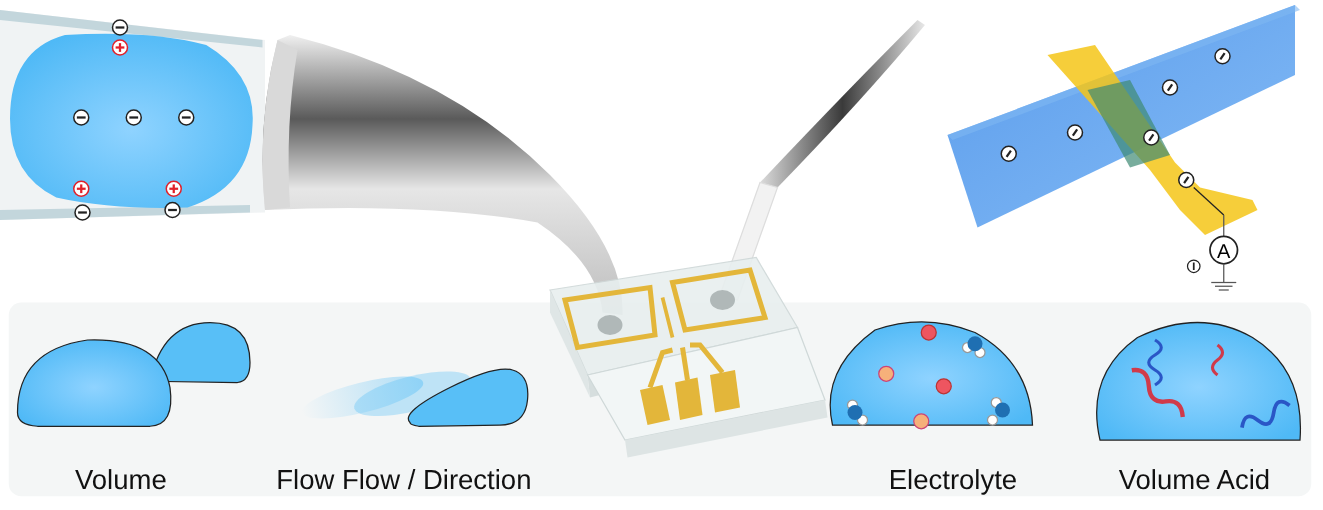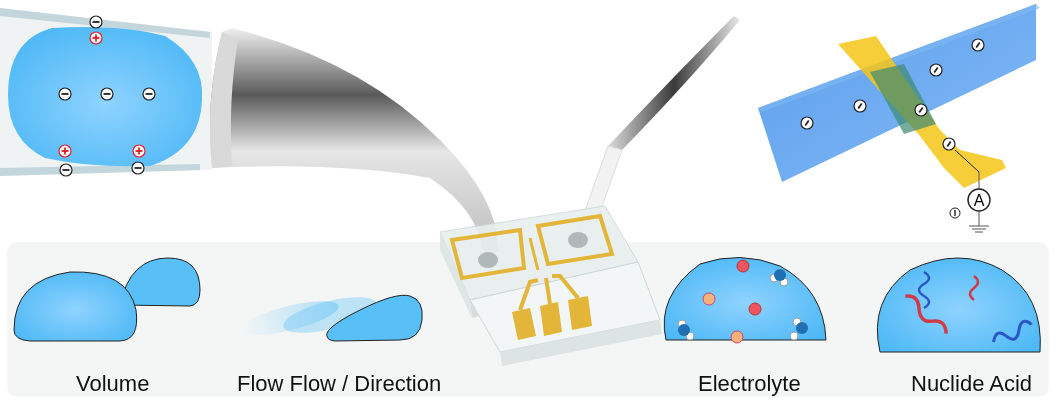--- a/index.html
+++ b/index.html
@@ -1,18 +1,18 @@
 <!DOCTYPE html>
 <html><head>
 <meta charset="utf-8">
 <style>
   html,body{margin:0;padding:0;background:#ffffff;}
   body{width:1058px;height:408px;position:relative;overflow:hidden;font-family:"Liberation Sans",sans-serif;}
   .panel{position:absolute;left:7px;top:242px;width:1042px;height:155px;background:#f4f6f6;border-radius:10px;}
-  .label{position:absolute;font-size:22px;color:#111;white-space:nowrap;margin-left:16px;}
+  .label{position:absolute;font-size:22px;color:#111;white-space:nowrap;}
   svg{position:absolute;left:0;top:0;}
 </style>
 </head>
 <body>
 
 <div class="panel"></div>
 
 <svg width="1058" height="408" viewBox="0 0 1058 408">
   <defs>
     <radialGradient id="dropG" cx="0.5" cy="0.55" r="0.6">
@@ -159,14 +159,14 @@
     <path d="M880,352 Q868,300 910,270 Q960,246 1002,270 Q1044,296 1040,352Z" fill="url(#dropG)" stroke="#222" stroke-width="1"></path>
     <path d="M924,272 q10,6 0,12 q-10,6 0,12 q10,6 0,12" fill="none" stroke="#2a56c6" stroke-width="2.5"></path>
     <path d="M974,276 q8,6 0,12 q-8,6 0,12" fill="none" stroke="#d03a4a" stroke-width="2.5"></path>
     <path d="M898,306 q10,-8 18,4 q8,12 18,4 q10,-8 18,4" fill="none" stroke="#d03a4a" stroke-width="3.5" transform="rotate(30 920 315)"></path>
     <path d="M990,334 q8,-12 14,0 q6,12 14,0 q8,-12 14,0" fill="none" stroke="#2a56c6" stroke-width="3" transform="rotate(-25 1010 330)"></path>
   </g>
 </svg>
 
 <div class="label" style="left:60px;top:371px;">Volume</div>
 <div class="label" style="left:221px;top:371px;">Flow Flow / Direction</div>
-<div class="label" style="left:682px;top:371px;">Electrolyte</div>
-<div class="label" style="left:895px;top:371px;">Nuclide Acid</div>
+<div class="label" style="left:711px;top:371px;">Electrolyte</div>
+<div class="label" style="left:895px;top:371px;">Volume Acid</div>
 
 </body></html>

